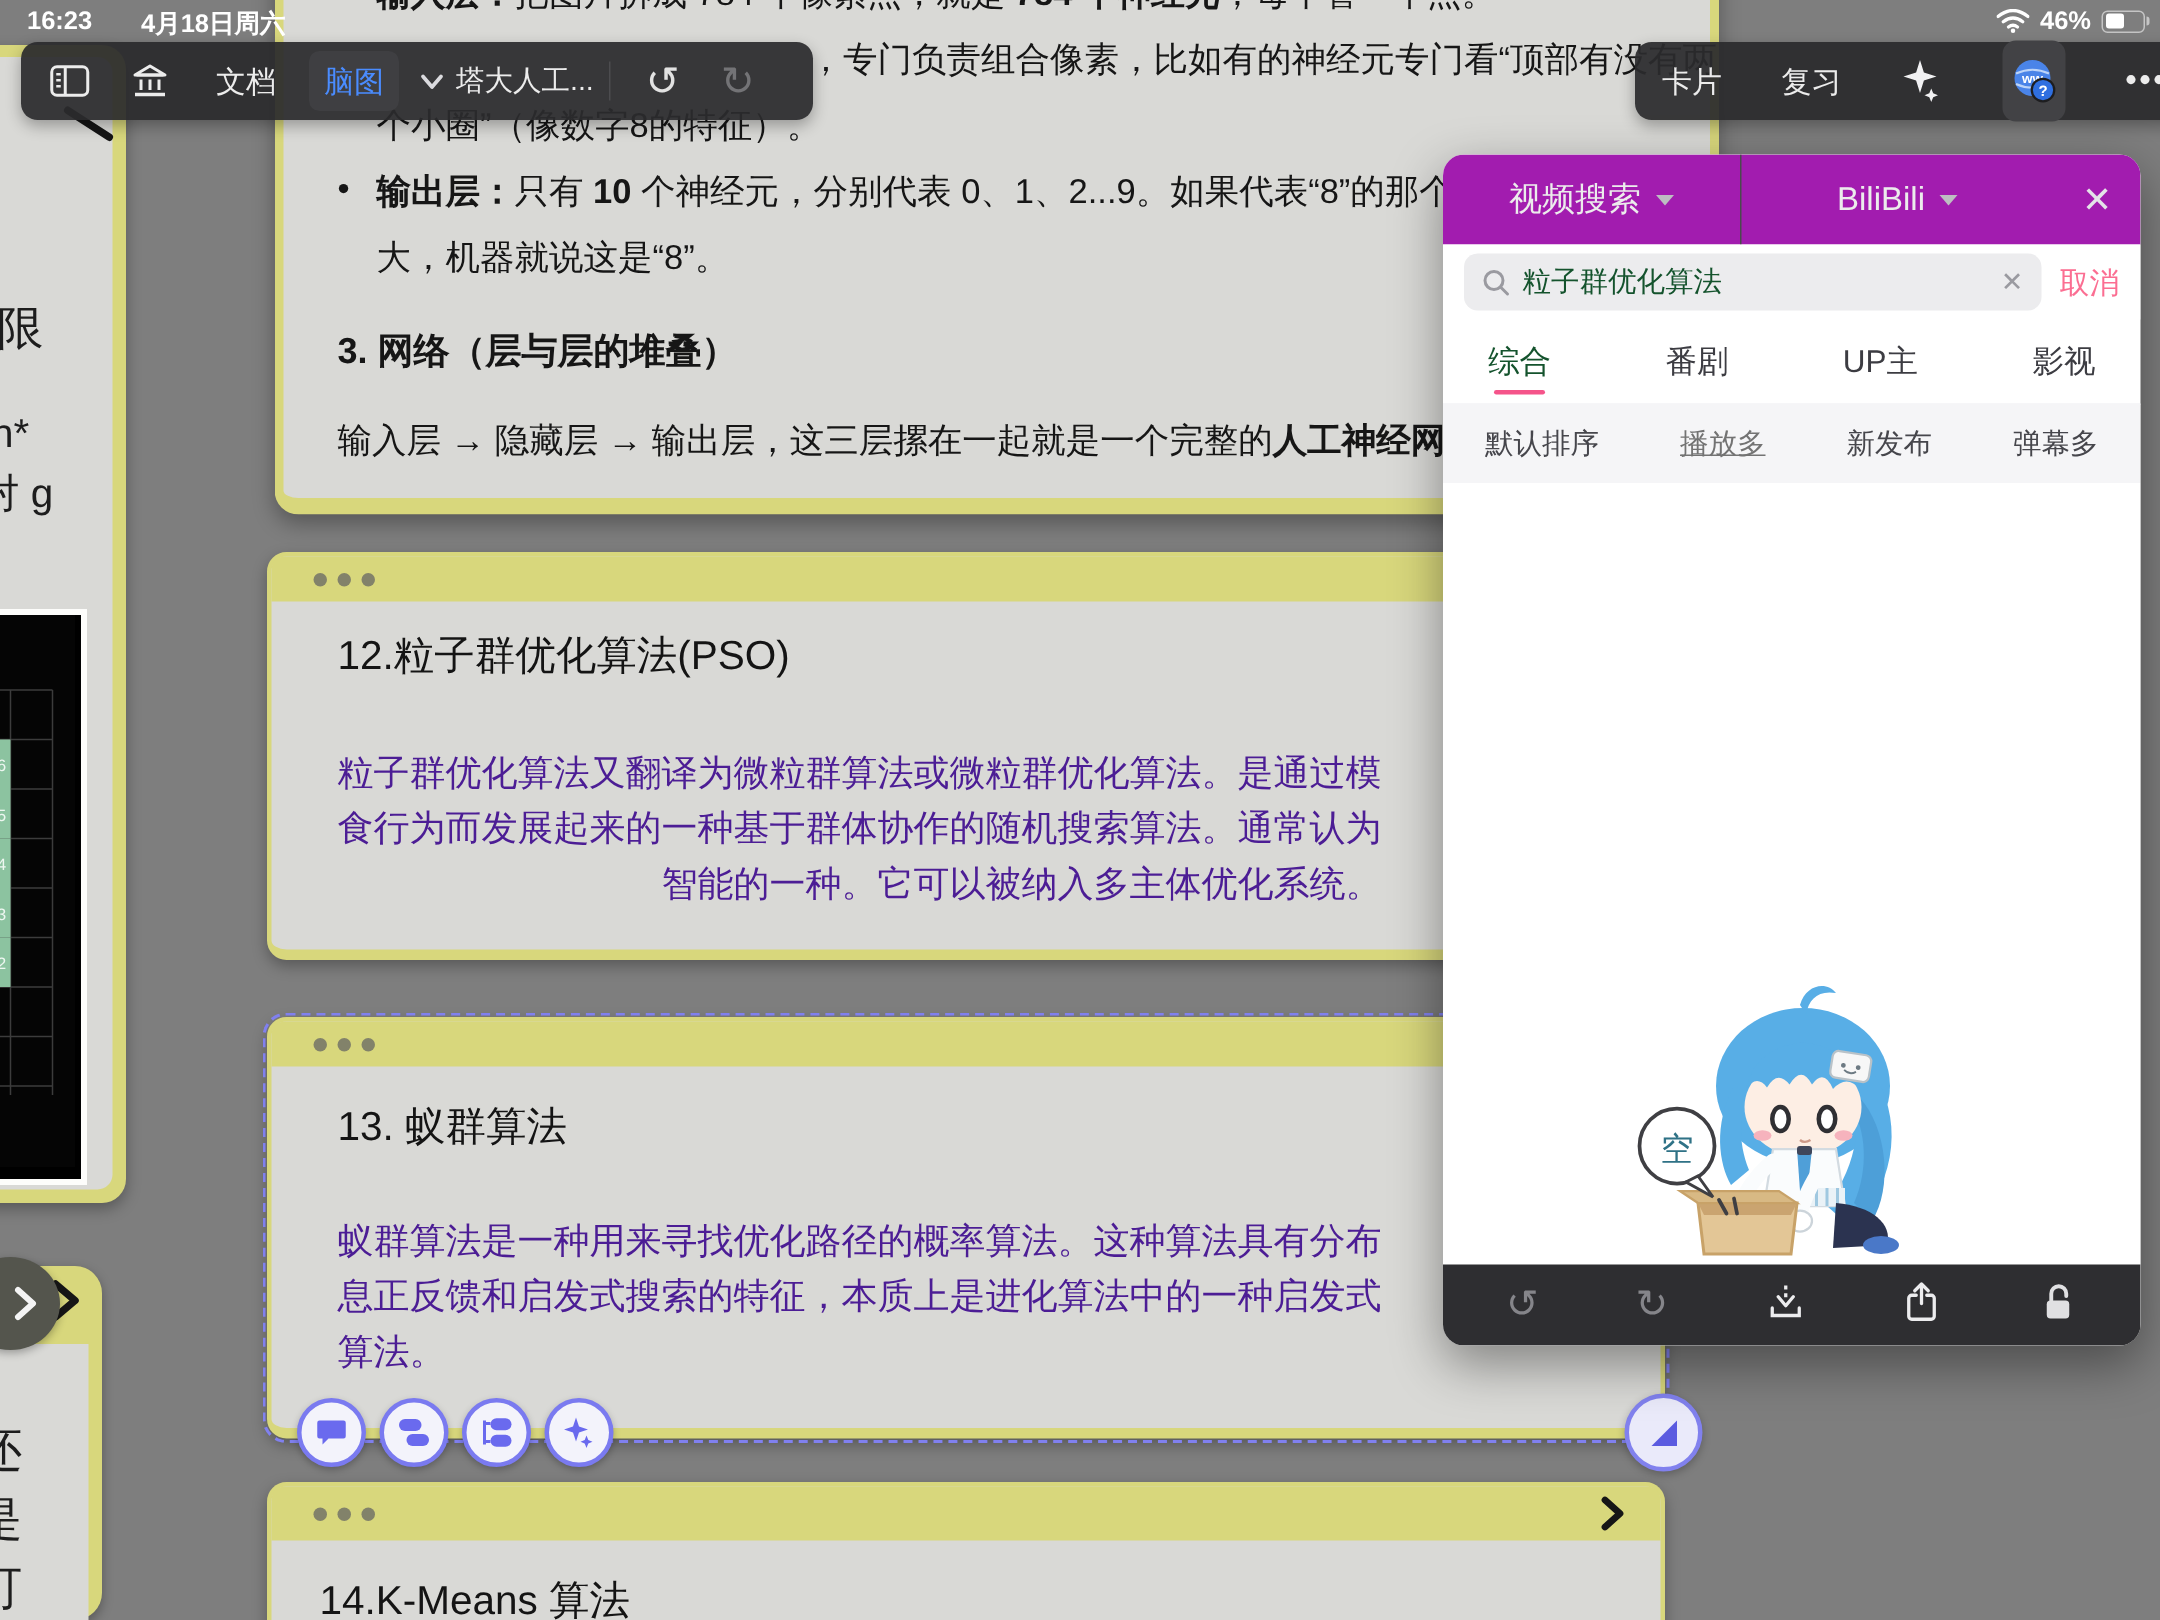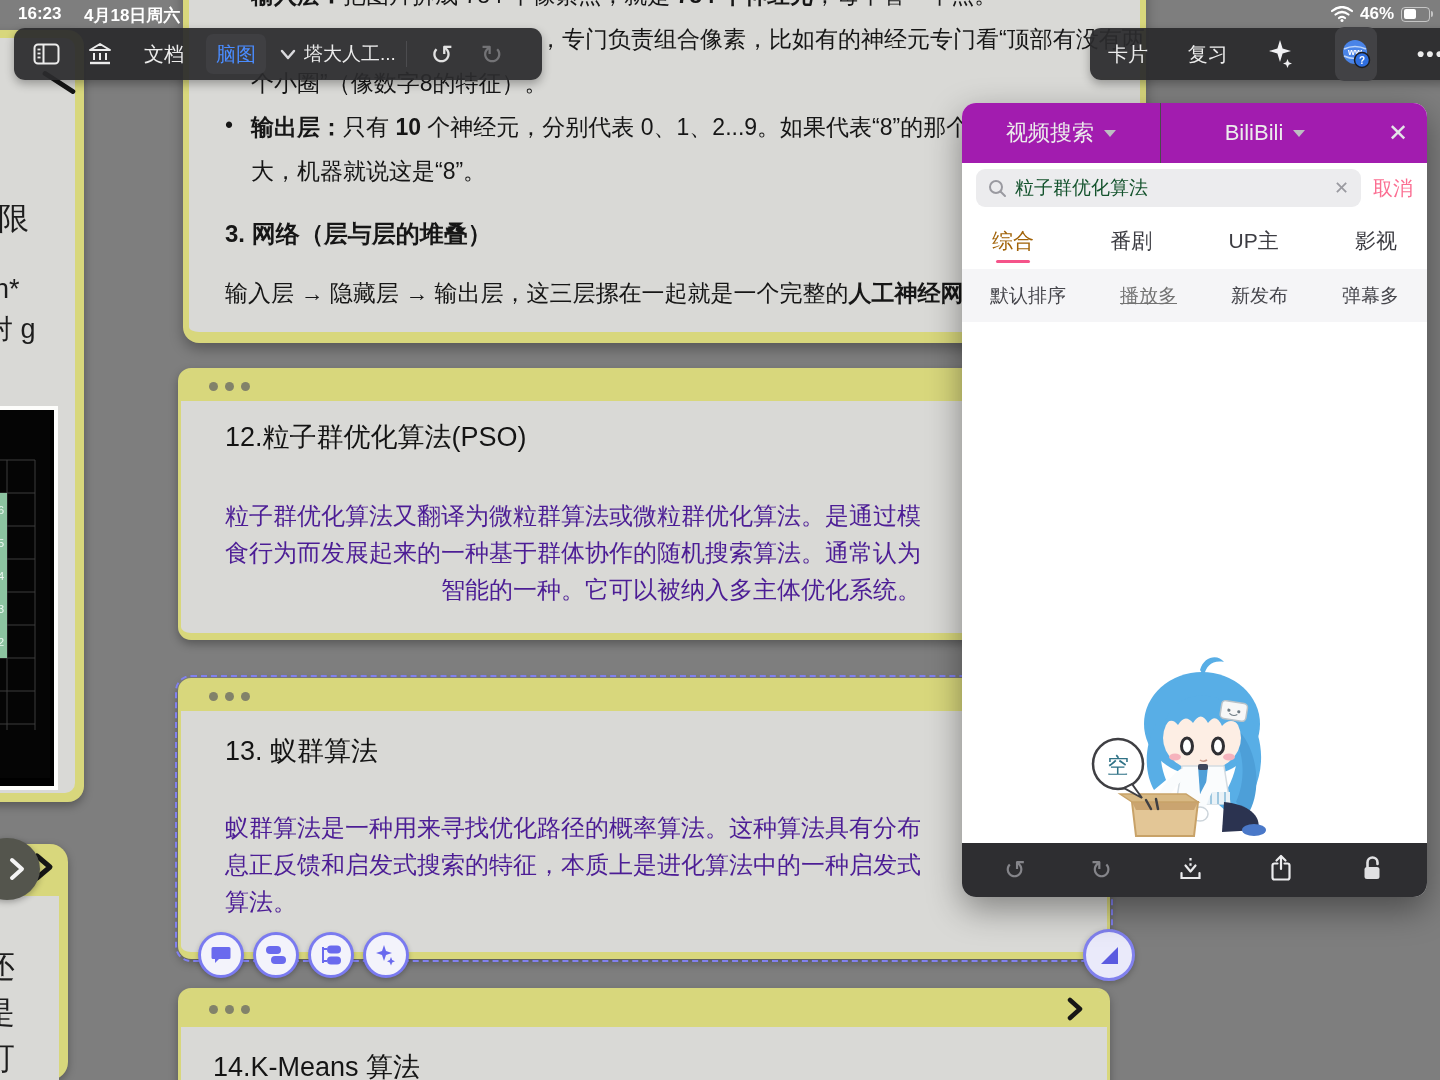--- a/index.html
+++ b/index.html
@@ -3,21 +3,21 @@
 <meta charset="utf-8">
 <style>
   html,body{margin:0;padding:0;}
   .stage{position:relative;width:1440px;height:1080px;background:#7e7e7e;overflow:hidden;
          font-family:"Liberation Sans","DejaVu Sans",sans-serif;color:#1c1c1c;}
   .abs{position:absolute;}
 
   
   .statusbar{left:0;top:0;width:1440px;height:28px;z-index:70;color:#fff;font-size:17px;font-weight:700;}
   .sb-time{position:absolute;left:18px;top:4px;}
-  .sb-date{position:absolute;left:84px;top:4px;}
+  .sb-date{position:absolute;left:94px;top:4px;}
   .sb-right{position:absolute;right:10px;top:4px;display:flex;align-items:center;gap:7px;}
   .battery{position:relative;width:27px;height:13px;border:1px solid rgba(255,255,255,.55);border-radius:4px;}
   .battery .fill{position:absolute;left:1.5px;top:1.5px;bottom:1.5px;width:46%;background:#fff;border-radius:2px;}
   .battery .tip{position:absolute;right:-4px;top:3.5px;width:2.5px;height:6px;background:rgba(255,255,255,.55);border-radius:0 2px 2px 0;}
 
   
   .toolbar{background:#2b2b2dEE;border-radius:11px;z-index:60;display:flex;align-items:center;
            box-shadow:0 4px 10px rgba(0,0,0,.30);color:#ececec;}
   .tb-left{left:14px;top:28px;width:516px;height:52px;padding:0 6px;}
   .tb-right{left:1090px;top:28px;width:337px;height:52px;justify-content:space-between;padding:0 18px;}
@@ -77,21 +77,21 @@
   .p-cell2{flex:1;}
   .p-caret{width:0;height:0;border-left:6px solid transparent;border-right:6px solid transparent;border-top:7px solid #bdbdc2;}
   .p-close{flex:0 0 58px;text-align:center;font-size:24px;color:#e4e4e8;}
   .p-searchrow{position:absolute;left:0;top:60px;right:0;height:50px;background:#fff;display:flex;align-items:center;padding:0 14px;gap:12px;}
   .p-input{flex:1;height:38px;background:#ececee;border-radius:9px;display:flex;align-items:center;padding:0 12px;gap:8px;}
   .p-query{flex:1;font-size:19px;color:#14532d;}
   .p-clear{font-size:18px;color:#9a9aa0;}
   .p-cancel{font-size:20px;color:#fb6e92;}
   .p-tabs{position:absolute;left:0;top:110px;right:0;height:56px;display:flex;justify-content:space-between;align-items:center;padding:0 26px;border-bottom:1px solid #f0f0f2;}
   .p-tab{position:relative;font-size:21px;color:#3c3c42;padding:14px 4px;}
-  .p-tab.active{color:#a16207;}
+  .p-tab.active{color:#14532d;}
   .p-tab.active::after{content:"";position:absolute;left:50%;transform:translateX(-50%);bottom:6px;width:34px;height:3.5px;border-radius:2px;background:#f5548a;}
   .p-filters{position:absolute;left:0;top:166px;right:0;height:53px;background:#f5f5f7;display:flex;justify-content:space-between;align-items:center;padding:0 28px;}
   .p-filter{font-size:19px;color:#46464c;}
   .p-filter.active{color:#737373;text-decoration:underline;}
   .p-content{position:absolute;left:0;top:219px;right:0;bottom:54px;background:#fff;}
   .p-empty-msg{position:absolute;left:0;right:0;top:540px;text-align:center;font-size:19px;color:#61666d;}
   .p-bottombar{position:absolute;left:0;bottom:0;right:0;height:54px;background:#2e2e31;display:flex;align-items:center;justify-content:space-between;padding:0 42px;}
   .p-dim{color:#85858a;font-size:26px;line-height:1;font-family:"DejaVu Sans",sans-serif;}
   .mascot{position:absolute;left:128px;top:330px;}
 </style>

